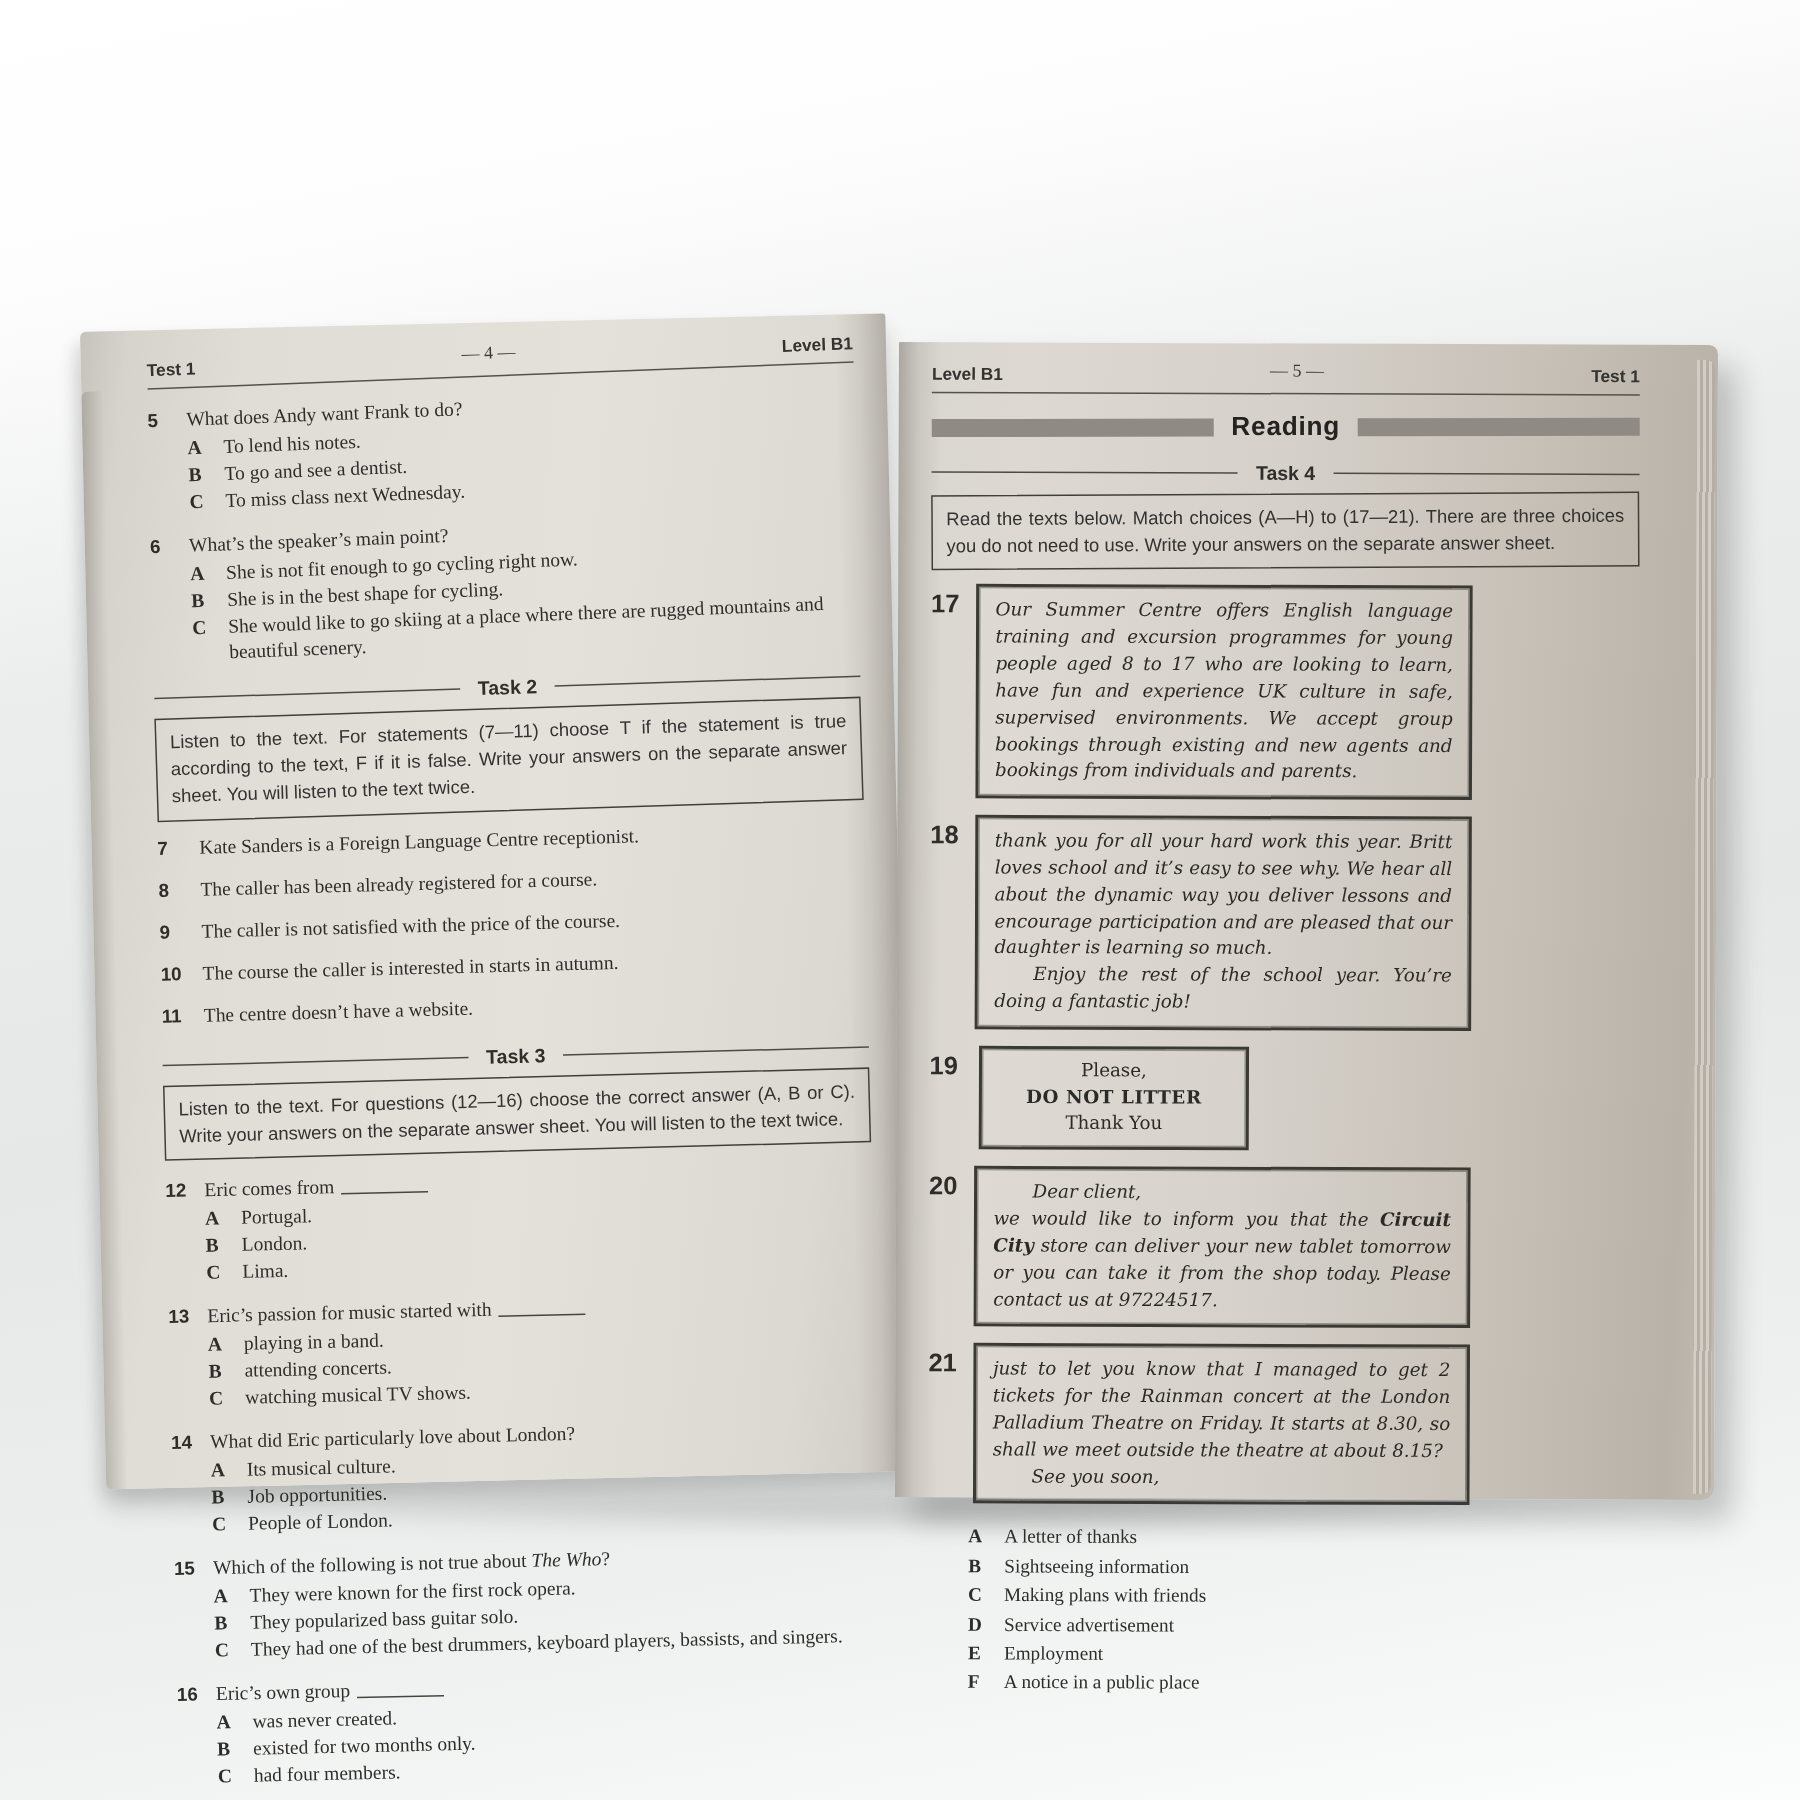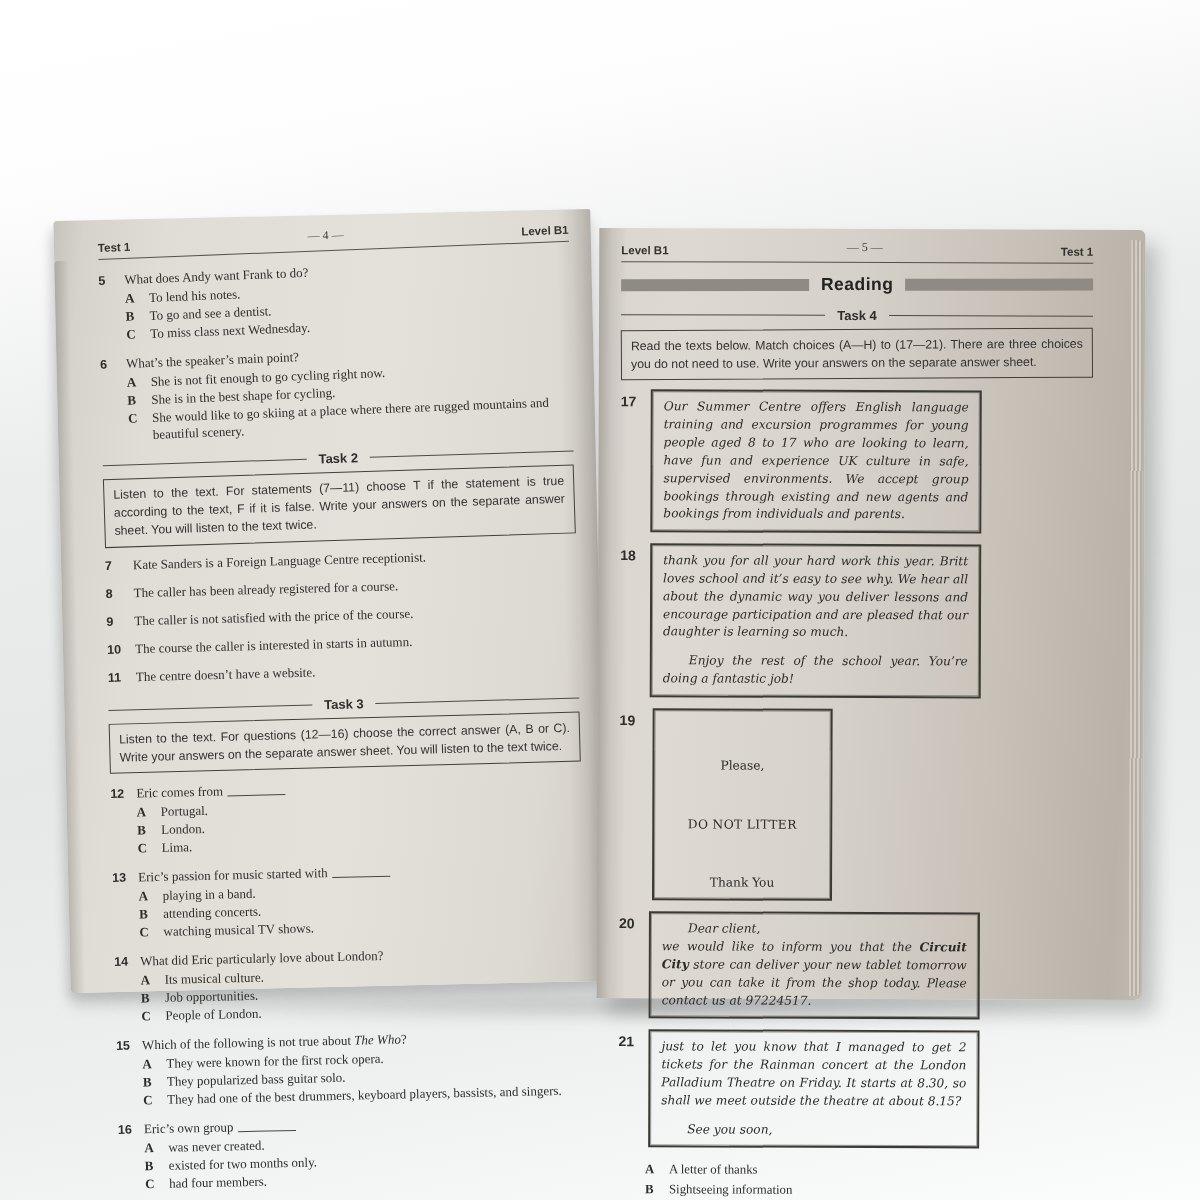--- a/index.html
+++ b/index.html
@@ -48,30 +48,30 @@
   .opt-l{font-weight:bold;width:24px;flex:none;}
   .opt-t{flex:1;}
   .stmt{display:flex;margin-top:10.5px;}
   .stmt-num{font-family:"Liberation Sans",sans-serif;font-weight:bold;font-size:12.5px;width:28px;flex:none;padding-top:1px;}
   .blank{display:inline-block;width:58px;border-bottom:1px solid #47453f;transform:translateY(1px);margin-left:4px;}
   .reading-row{display:flex;align-items:center;gap:12px;margin-top:10px;transform:rotate(-0.3deg);}
   .reading-row .bar{flex:1;height:12px;background:#8f8b84;}
   .reading-title{font-family:"Liberation Sans",sans-serif;font-weight:bold;font-size:17.5px;
     letter-spacing:0.5px;color:#242320;}
   .item{display:flex;margin-top:11px;}
-  .item-num{font-family:"Liberation Sans",sans-serif;font-weight:bold;font-size:14px;width:30px;flex:none;padding-top:3px;}
+  .item-num{font-family:"Liberation Sans",sans-serif;font-weight:bold;font-size:17px;width:30px;flex:none;padding-top:3px;}
   .textbox{border:2px solid #3b3934;box-shadow:inset 0 0 0 1px rgba(59,57,52,0.45);
     padding:7px 11px;font-family:"DejaVu Serif",serif;font-style:italic;font-size:12.2px;
     line-height:1.46;color:#2b2a27;width:305px;background:rgba(255,255,255,0.04);}
   .textbox p{margin:0;text-align:justify;}
   .textbox p.sal{text-indent:26px;text-align:left;}
-  .textbox p.ind{text-indent:26px;margin-top:11px;}
+  .textbox p.ind{text-indent:26px;}
   .tb-small{width:168px;margin-left:3px;font-style:normal;text-align:center;padding:6px 4px;}
-  .tb-small p{text-align:center !important;margin-top:41px;}
-  .tb-small .shout{font-weight:normal;letter-spacing:0.4px;}
+  .tb-small p{text-align:center !important;}
+  .tb-small .shout{font-weight:bold;letter-spacing:0.4px;}
   .choices{margin-top:14px;margin-left:27px;}
   .choice{display:flex;margin-top:2.5px;font-size:12.8px;}
   .choice .opt-l{width:24px;}
   .tilt-a{transform:rotate(-0.9deg);}
   .tilt-b{transform:rotate(-0.5deg);}
   .tilt-c{transform:rotate(-0.2deg);}
   i{font-style:italic;}
 </style>
 </head>
 <body>

